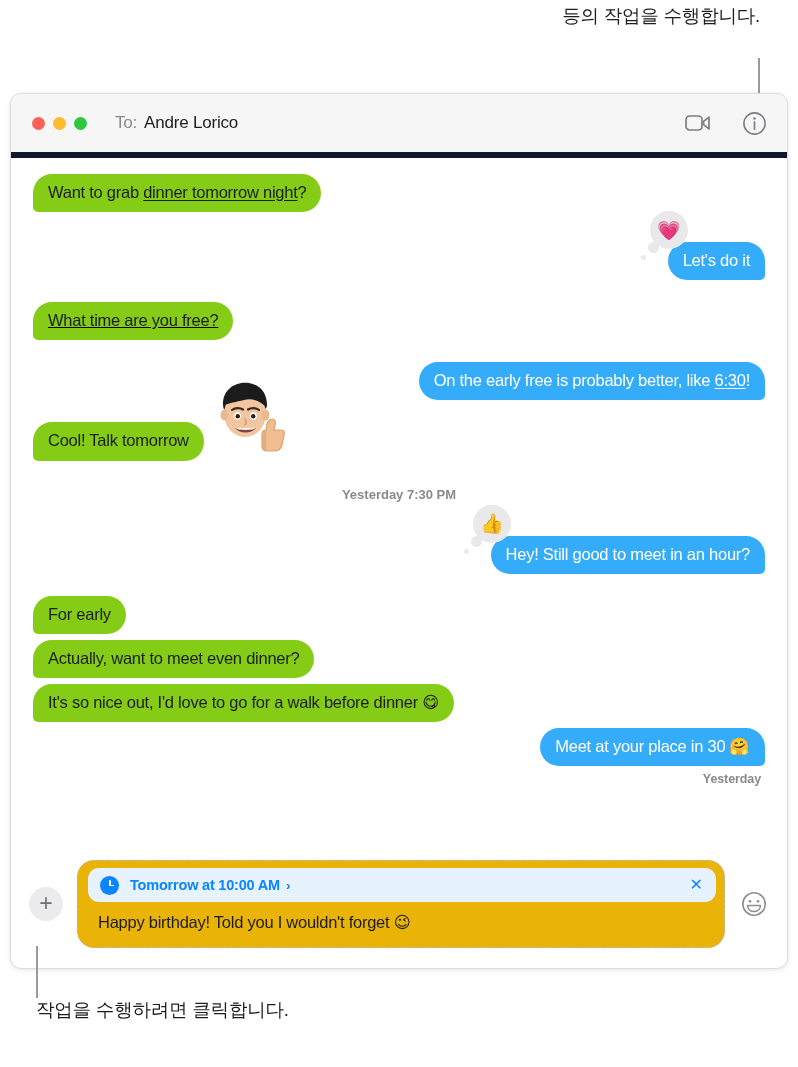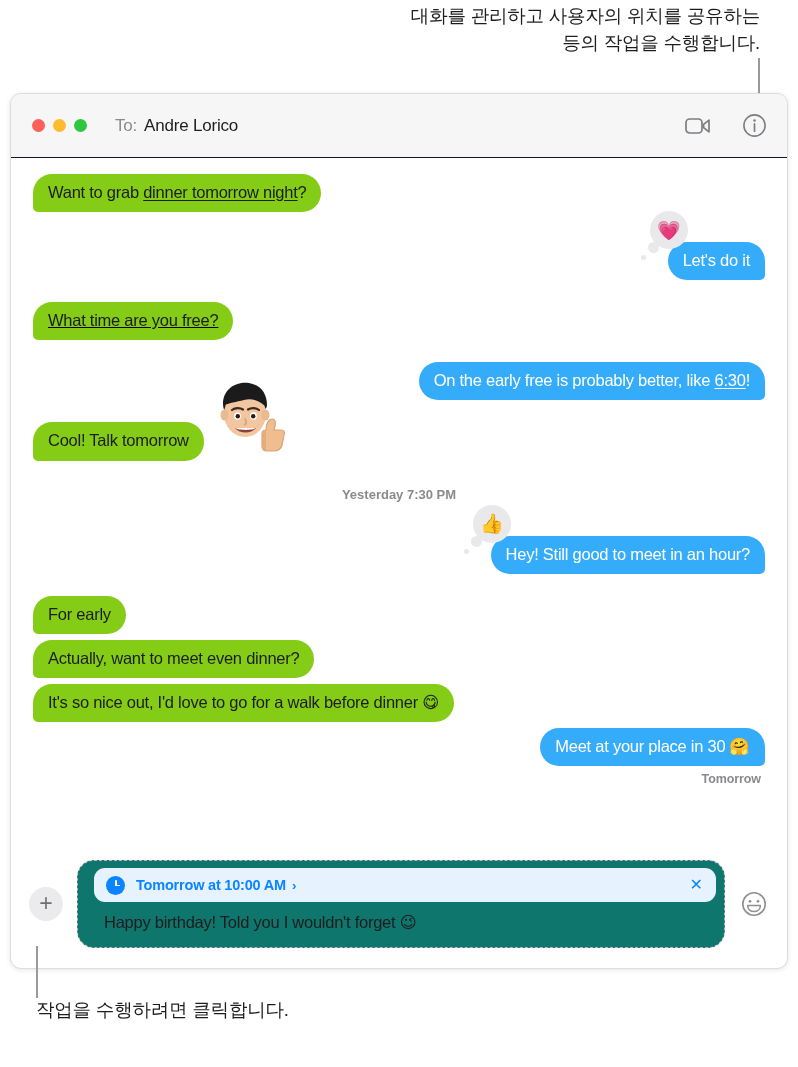--- a/index.html
+++ b/index.html
@@ -54,21 +54,21 @@
     overflow: hidden;
     display: flex;
     flex-direction: column;
   }
 
   
   .titlebar {
     height: 64px;
     flex: 0 0 64px;
     background: #f6f6f6;
-    border-bottom: 1px solid #0f172a;
+    border-bottom: 6px solid #0f172a;
     display: flex;
     align-items: center;
     padding: 0 18px 0 21px;
     position: relative;
   }
   .traffic { display: flex; gap: 8px; align-items: center; }
   .dot { width: 13px; height: 13px; border-radius: 50%; }
   .dot.red    { background: #fc6058; }
   .dot.yellow { background: #fdbc2e; }
   .dot.green  { background: #2dc840; }
@@ -231,22 +231,22 @@
     font-size: 23px;
     line-height: 1;
     flex: 0 0 34px;
     font-weight: 300;
     padding-bottom: 2px;
   }
   .input-wrap {
     flex: 1 1 auto;
     border: 1.4px dashed #b9b9be;
     border-radius: 17px;
-    padding: 7px 8px 8px 16px;
-    background: #0f766e;
+    padding: 7px 8px 8px 10px;
+    background: #eab308;
   }
   .schedule-banner {
     background: #e7f2ff;
     border-radius: 11px;
     height: 34px;
     display: flex;
     align-items: center;
     padding: 0 13px 0 12px;
     gap: 11px;
   }
@@ -302,21 +302,20 @@
     width: 30px; height: 30px;
     flex: 0 0 30px;
     display: flex; align-items: center; justify-content: center;
     color: #86868b;
   }
 </style>
 </head>
 <body>
 
 <div class="callout-top">
-  <div>대화를 관리하고 사용자의 위치를 공유하는</div>
   <div>등의 작업을 수행합니다.</div>
 </div>
 <div class="leader-top"></div>
 
 <div class="window">
 
   <div class="titlebar">
     <div class="traffic">
       <div class="dot red"></div>
       <div class="dot yellow"></div>
@@ -434,21 +433,21 @@
       </div>
     </div>
 
 
     <div class="row right">
       <div class="bubble blue tail">
         <span>Meet at your place in 30 🤗</span>
       </div>
     </div>
 
-    <div class="delivered">Tomorrow</div>
+    <div class="delivered">Yesterday</div>
   </div>
 
   <div class="composer">
     <div class="plus-btn">+</div>
 
     <div class="input-wrap">
       <div class="schedule-banner">
         <div class="clock-icon"></div>
         <div class="schedule-text">Tomorrow at 10:00 AM</div>
         <div class="schedule-chevron">›</div>

